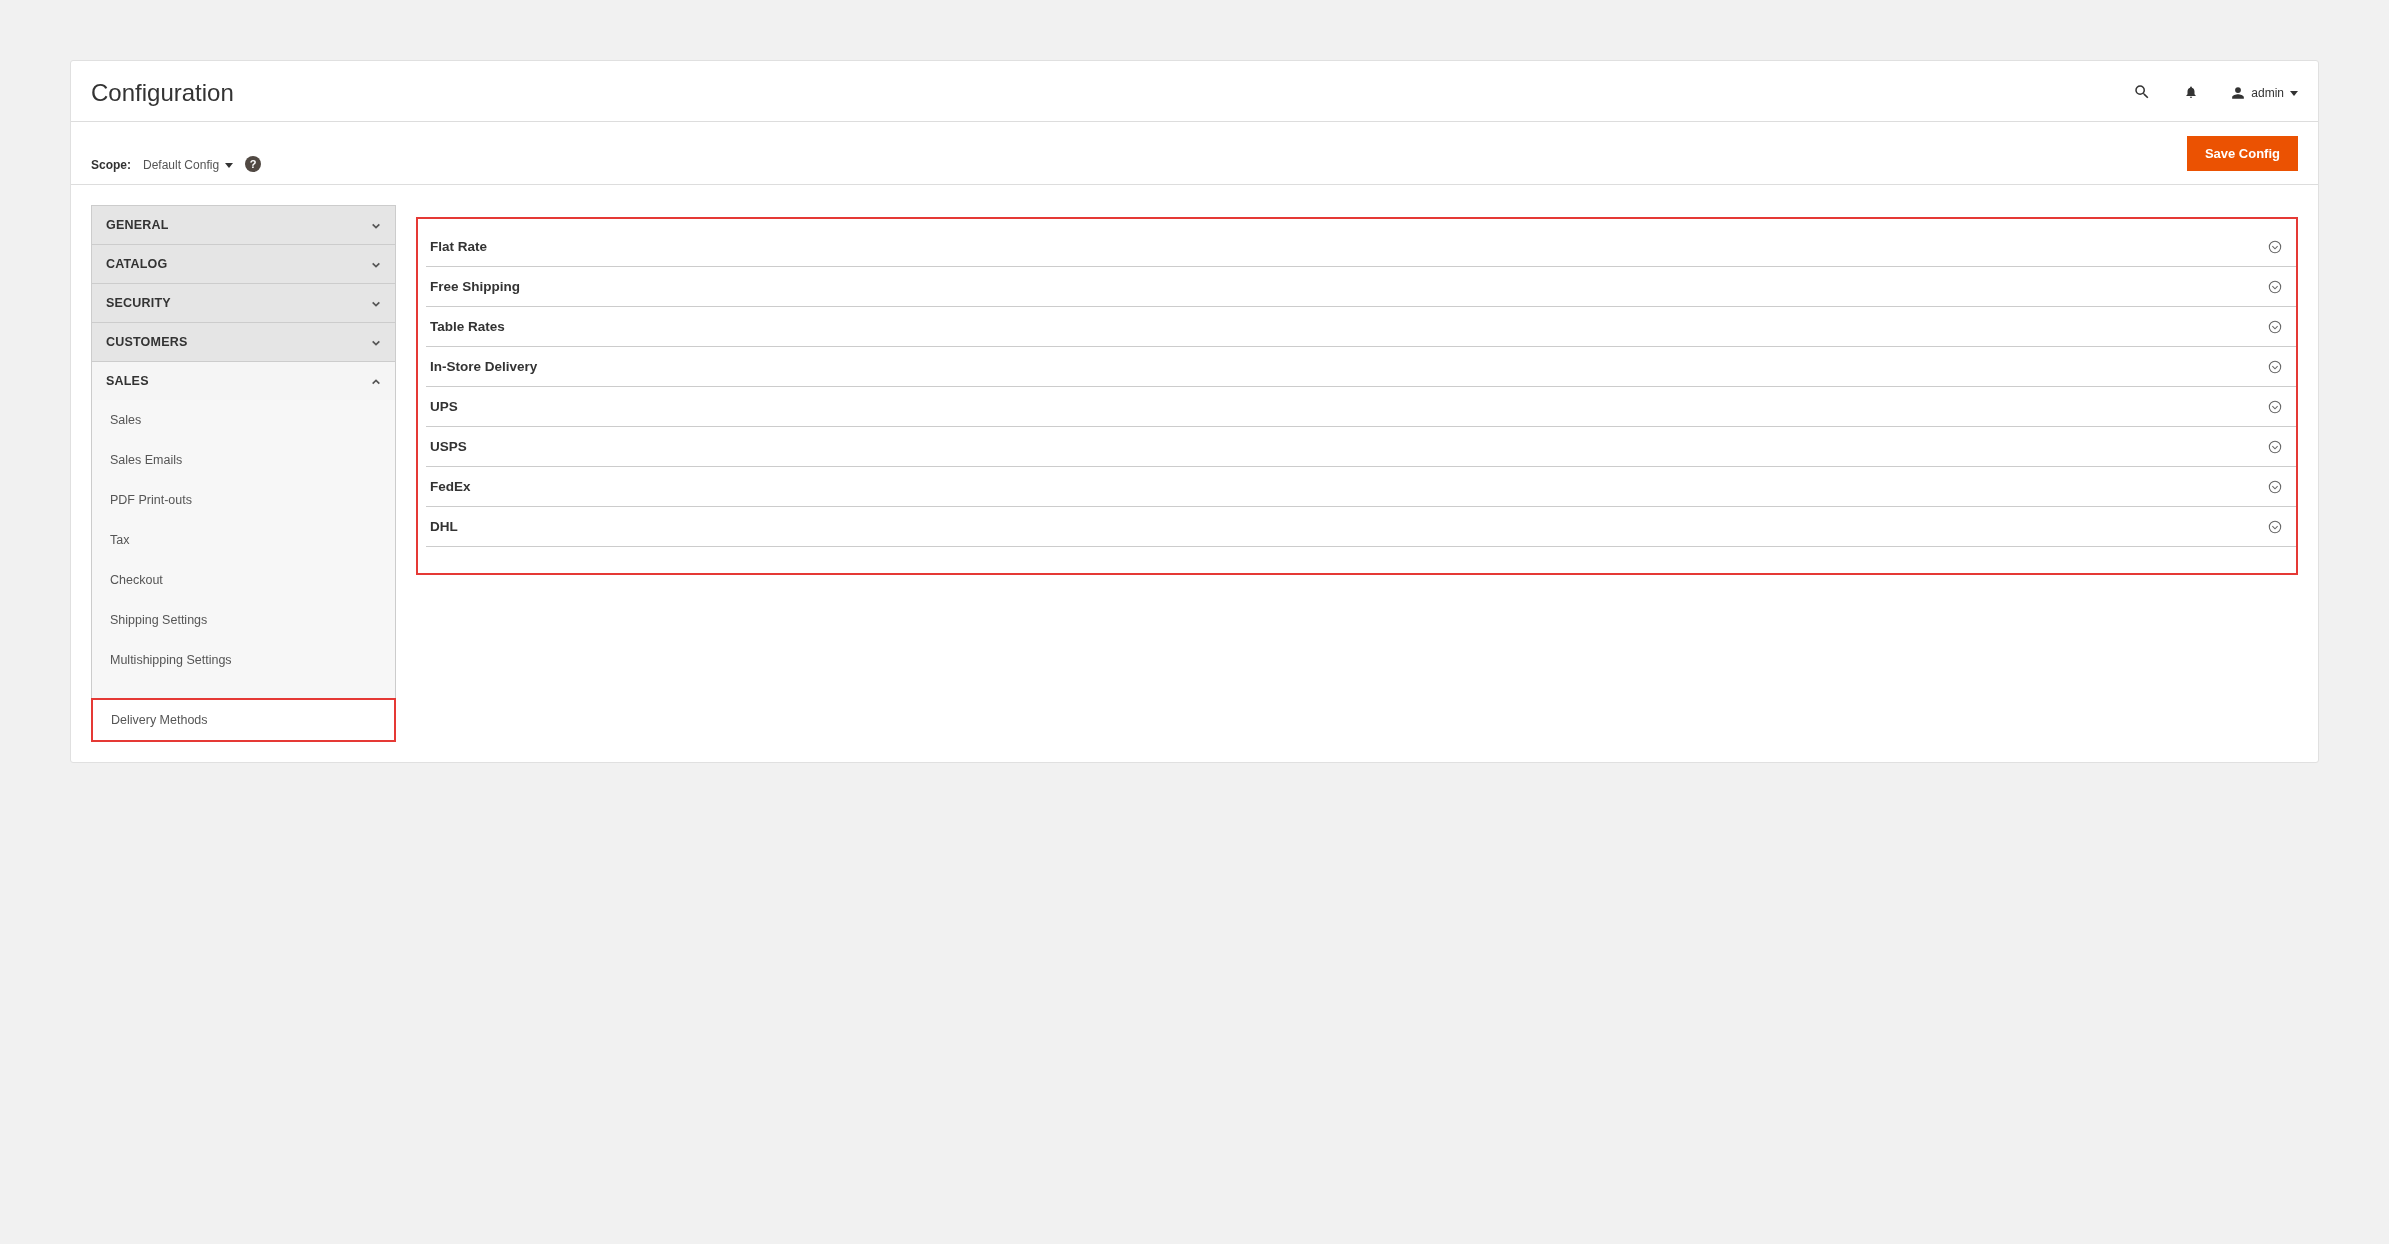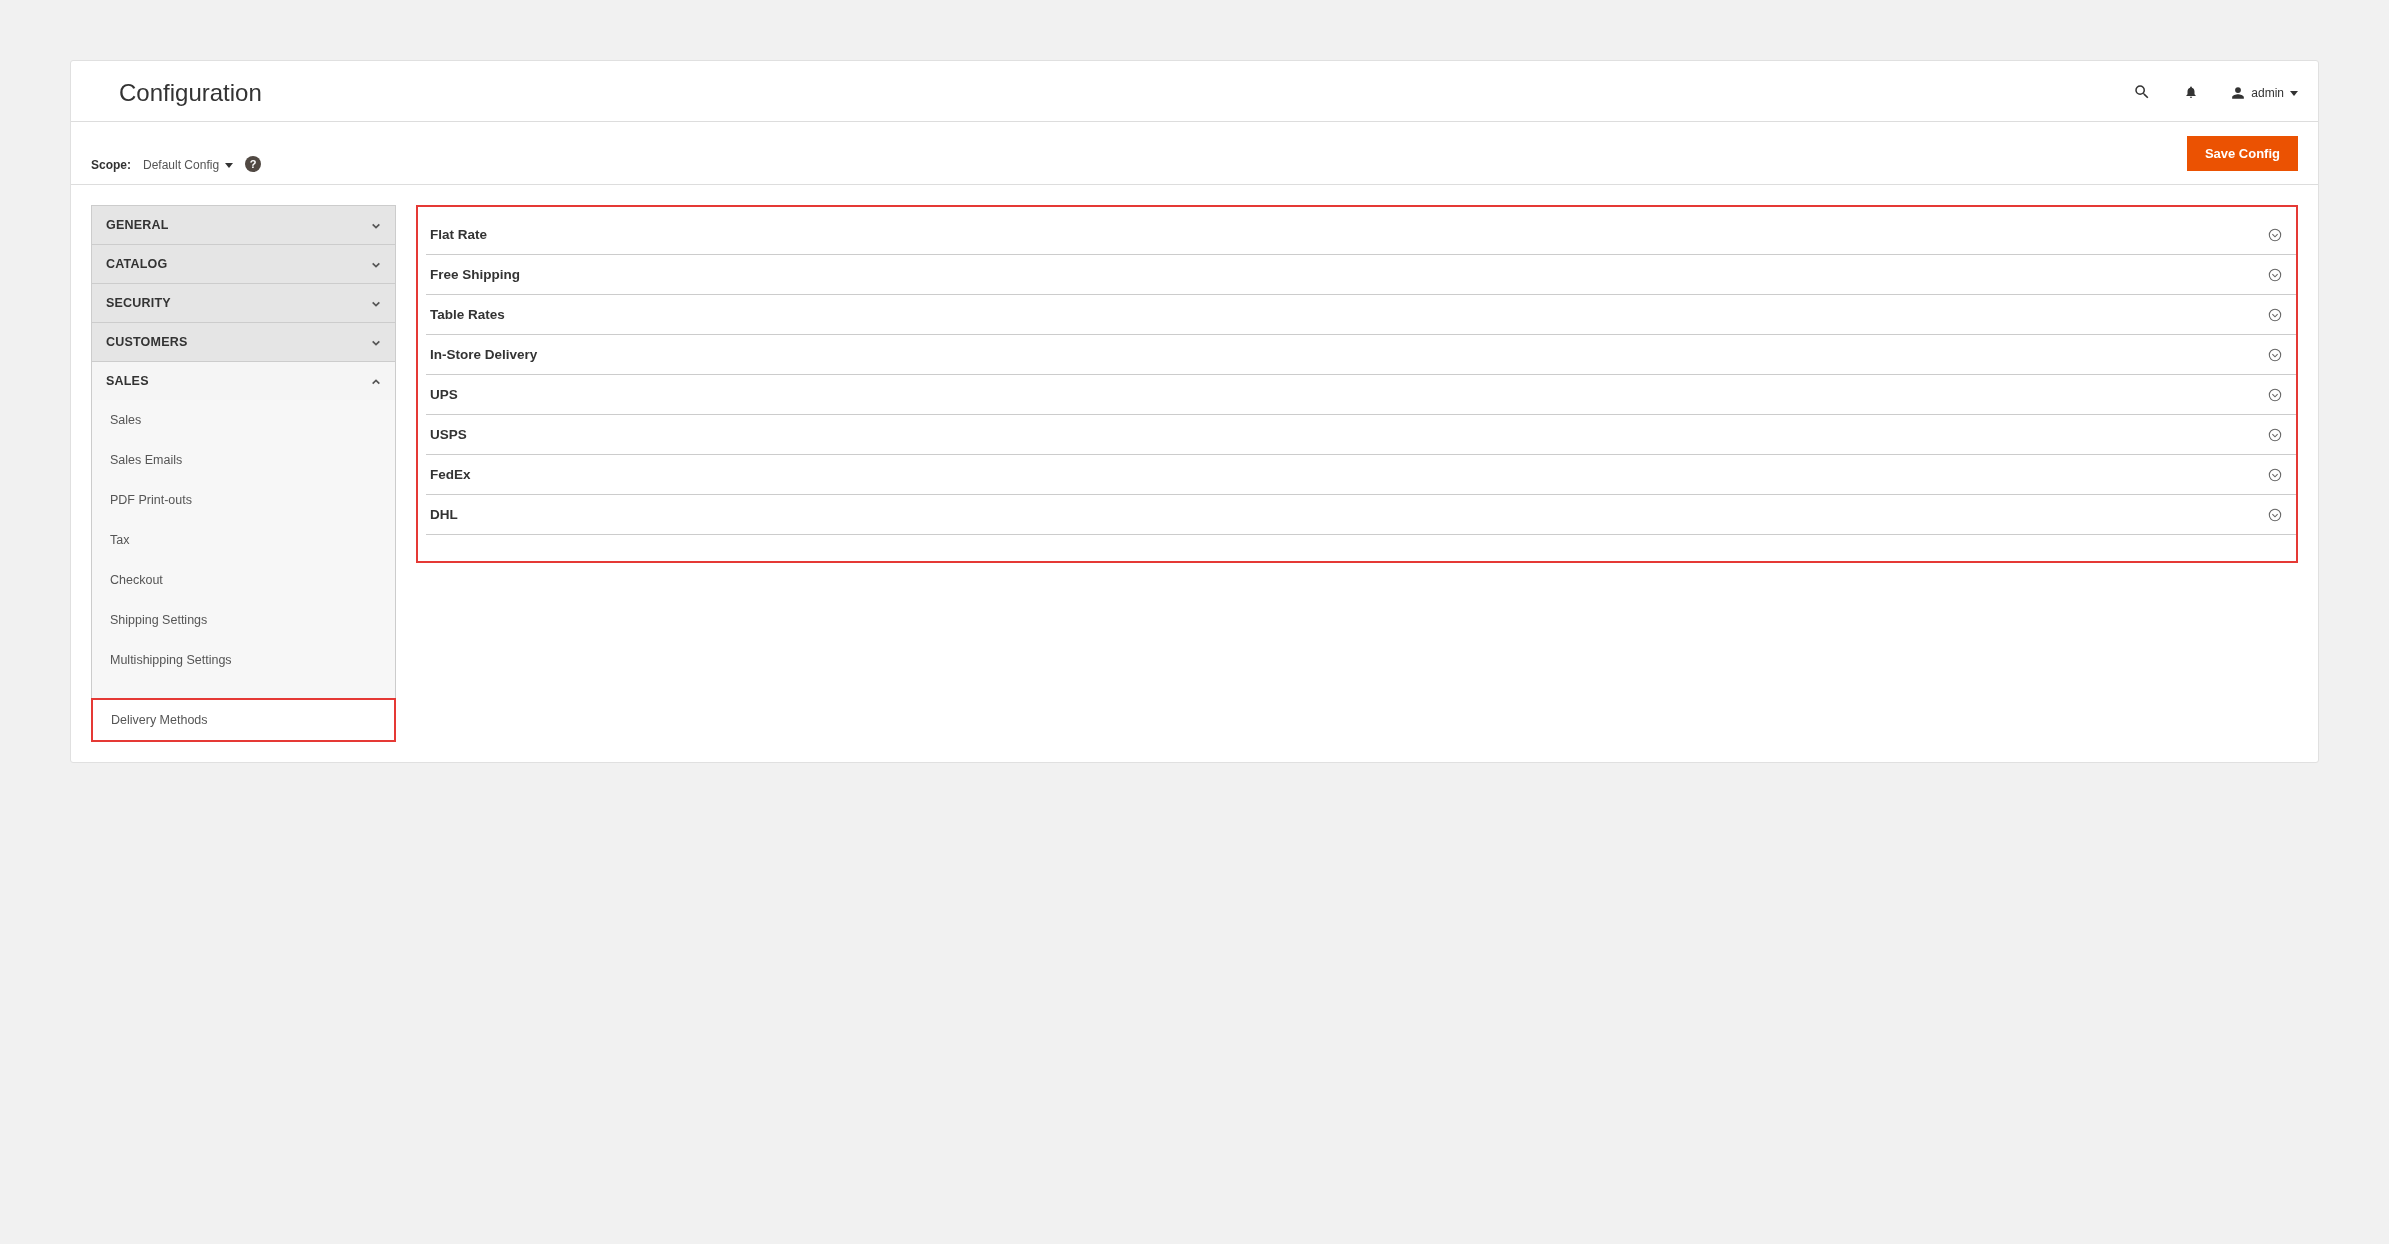--- a/index.html
+++ b/index.html
@@ -23,21 +23,20 @@
     .header-row {
       display: flex;
       align-items: center;
       justify-content: space-between;
       padding: 18px 20px 14px 20px;
     }
     .page-title {
       font-size: 24px;
       font-weight: 400;
       color: #333;
-      margin-left: 28px;
     }
     .header-icons {
       display: flex;
       align-items: center;
       gap: 33px;
     }
     .icon-svg {
       width: 18px;
       height: 18px;
       fill: #333;
@@ -161,20 +160,21 @@
       cursor: pointer;
     }
     .subitem.active {
       background: #fff;
       border: 2px solid #e53935;
       margin: 18px -1px -1px -1px;
     }
     .content {
       flex: 1;
       padding-left: 20px;
+      margin-top: 12px;
     }
     .content-frame {
       border: 2px solid #e53935;
       padding: 8px 0 26px 8px;
     }
     .method-row {
       display: flex;
       align-items: center;
       justify-content: space-between;
       padding: 12px 14px 12px 4px;

